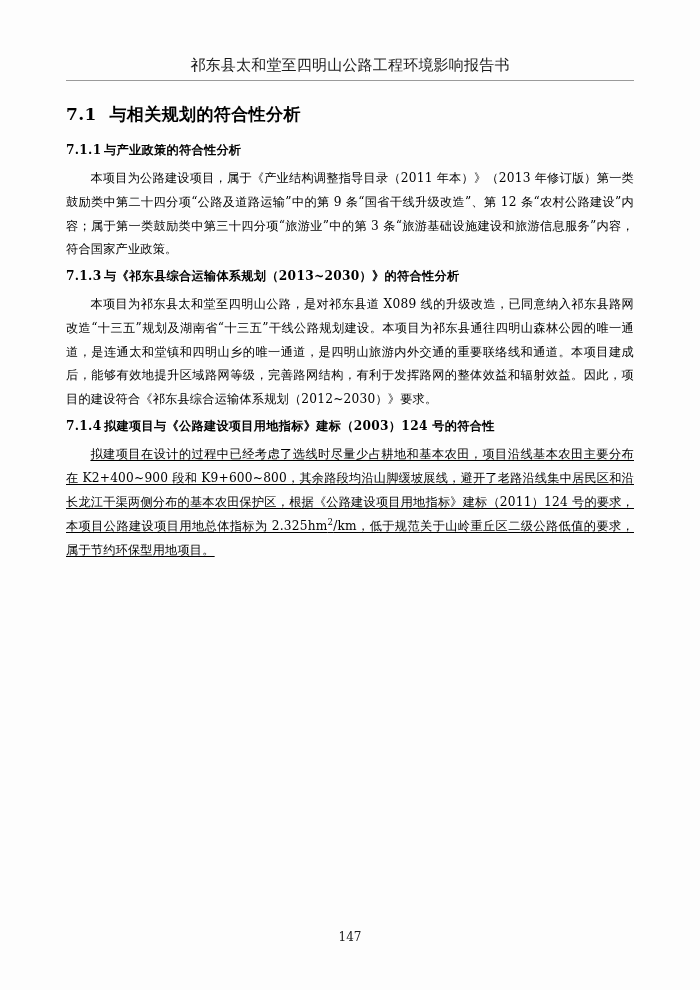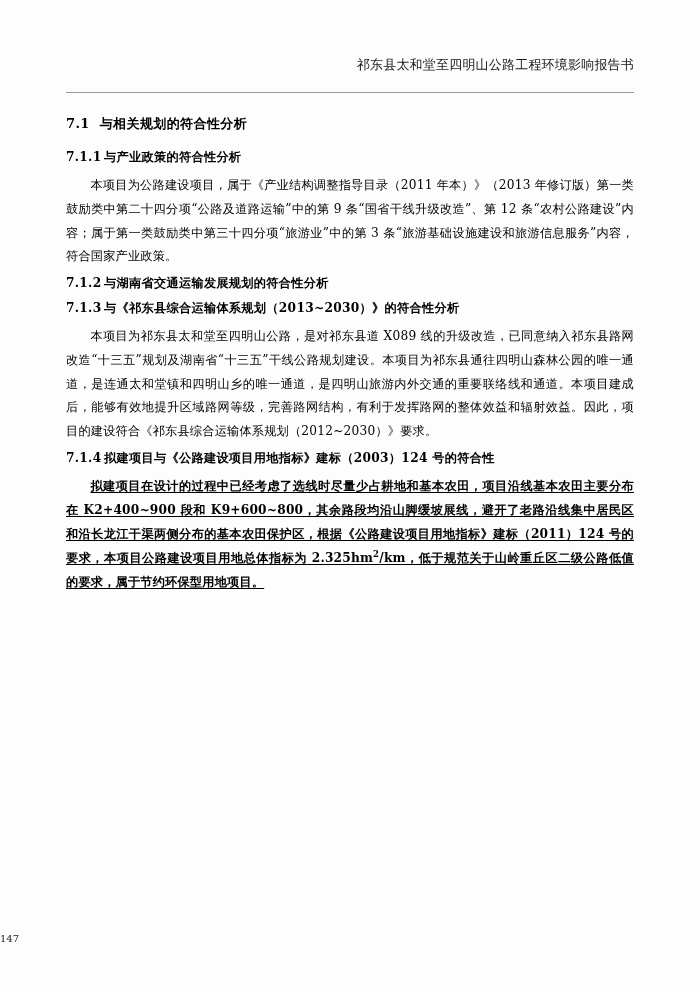--- a/index.html
+++ b/index.html
@@ -16,43 +16,43 @@
   }
   .page {
     position: relative;
     width: 700px;
     height: 990px;
     background: #fdfdfd;
     box-sizing: border-box;
     padding: 56px 66px 40px 66px;
   }
   .header {
-    text-align: right;
-    font-size: 13px;
+    text-align: center;
+    font-size: 15px;
     color: #1a1a1a;
     letter-spacing: 0.2px;
-    margin-bottom: 18px;
+    margin-bottom: 5px;
   }
   .header-rule {
     border: none;
     border-top: 0.8px solid #9a9a9a;
     margin: 4px 0 22px 0;
   }
   h1.sec {
     font-size: 13.5px;
     font-weight: bold;
     margin: 0 0 14px 0;
     letter-spacing: 0.5px;
   }
   h1.sec .num {
     display: inline-block;
     min-width: 22px;
   }
   h2.sub {
-    font-size: 13px;
+    font-size: 17px;
     font-weight: bold;
     margin: 0 0 16px 0;
     letter-spacing: 0.4px;
   }
   h3.subsub {
     font-size: 12.2px;
     font-weight: bold;
     margin: 0 0 8px 0;
     letter-spacing: 0.3px;
   }
@@ -65,29 +65,28 @@
     line-height: 1.95;
     margin: 0 0 6px 0;
     text-align: justify;
     text-justify: inter-ideograph;
     text-indent: 2em;
     letter-spacing: 0.2px;
   }
   .u {
     text-decoration: underline;
     text-underline-offset: 2px;
-    font-weight: bold;
   }
   .footer {
     position: absolute;
     left: 0;
     right: 0;
     bottom: 46px;
-    text-align: left;
-    font-size: 10px;
+    text-align: center;
+    font-size: 12px;
     color: #1a1a1a;
   }
   sup { font-size: 0.7em; }
 </style>
 </head>
 <body>
 
 <div class="page">
 
   <div class="header">
@@ -98,23 +97,20 @@
 
   <h2 class="sub">
     <span>7.1</span>&nbsp;&nbsp;<span>与相关规划的符合性分析</span>
   </h2>
 
   <h3 class="subsub">
     <span class="num">7.1.1</span><span>与产业政策的符合性分析</span>
   </h3>
   <p class="body">本项目为公路建设项目，属于《产业结构调整指导目录（2011 年本）》（2013 年修订版）第一类鼓励类中第二十四分项“公路及道路运输”中的第 9 条“国省干线升级改造”、第 12 条“农村公路建设”内容；属于第一类鼓励类中第三十四分项“旅游业”中的第 3 条“旅游基础设施建设和旅游信息服务”内容，符合国家产业政策。</p>
 
-  <h3 class="subsub">
-    <span class="num">7.1.2</span><span>与湖南省交通运输发展规划的符合性分析</span>
-  </h3>
 
   <h3 class="subsub">
     <span class="num">7.1.3</span><span>与《祁东县综合运输体系规划（2013~2030）》的符合性分析</span>
   </h3>
   <p class="body">本项目为祁东县太和堂至四明山公路，是对祁东县道 X089 线的升级改造，已同意纳入祁东县路网改造“十三五”规划及湖南省“十三五”干线公路规划建设。本项目为祁东县通往四明山森林公园的唯一通道，是连通太和堂镇和四明山乡的唯一通道，是四明山旅游内外交通的重要联络线和通道。本项目建成后，能够有效地提升区域路网等级，完善路网结构，有利于发挥路网的整体效益和辐射效益。因此，项目的建设符合《祁东县综合运输体系规划（2012~2030）》要求。</p>
 
   <h3 class="subsub">
     <span class="num">7.1.4</span><span>拟建项目与《公路建设项目用地指标》建标（2003）124 号的符合性</span>
   </h3>
   <p class="body u">拟建项目在设计的过程中已经考虑了选线时尽量少占耕地和基本农田，项目沿线基本农田主要分布在 K2+400~900 段和 K9+600~800，其余路段均沿山脚缓坡展线，避开了老路沿线集中居民区和沿长龙江干渠两侧分布的基本农田保护区，根据《公路建设项目用地指标》建标（2011）124 号的要求，本项目公路建设项目用地总体指标为 2.325hm<sup>2</sup>/km，低于规范关于山岭重丘区二级公路低值的要求，属于节约环保型用地项目。</p>

